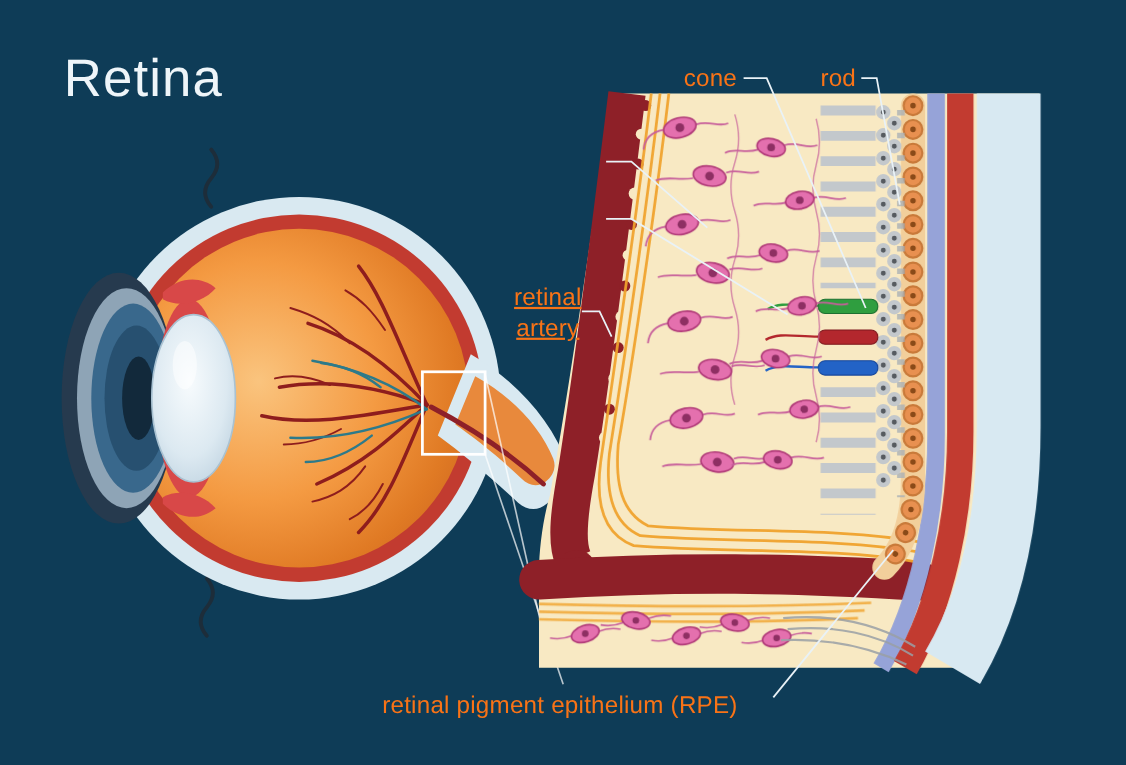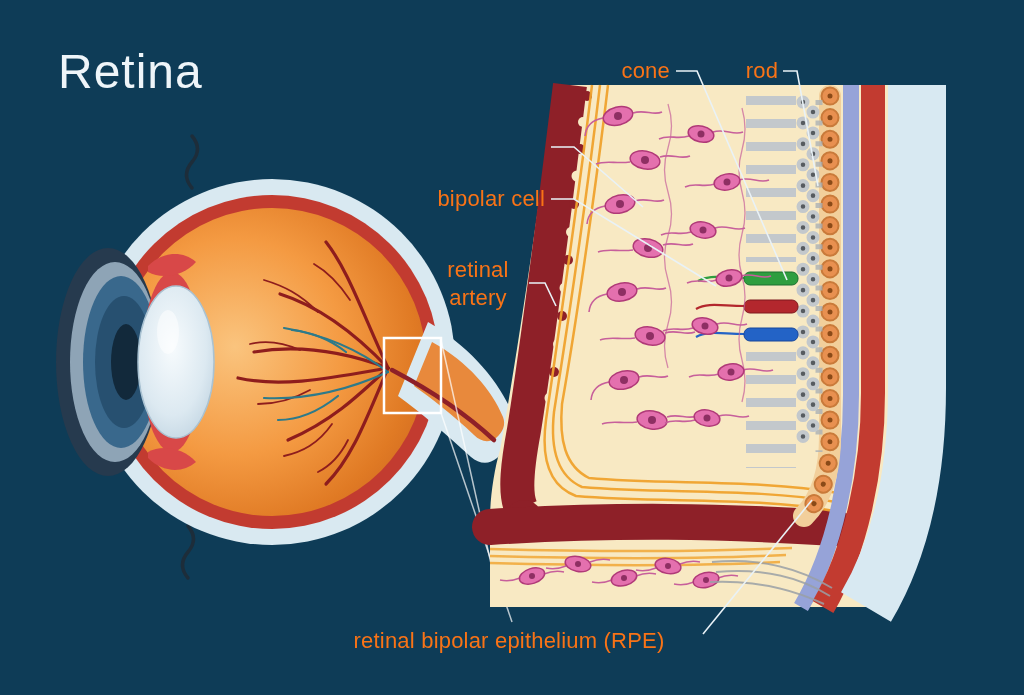--- a/index.html
+++ b/index.html
@@ -311,17 +311,16 @@
     <path d="M551,199 L574,199 L716,286"></path>
     <path d="M529,283 L545,283 L556,306"></path>
     <path d="M703,634 L812,500"></path>
   </g>
 </svg>
 
 <div class="title">Retina</div>
 
 <div class="lbl ra" style="left:598px;top:57px;width:72px;">cone</div>
 <div class="lbl ca" style="left:715px;top:57px;width:46px;margin-left:24px;">rod</div>
-<div class="lbl ra" style="left:415px;top:185px;width:130px;">bipolar cell</div>
-<div class="lbl ca" style="left:438px;top:256px;width:80px;">retinal artery</div>
-<div class="lbl ca" style="left:314px;top:627px;width:390px;">retinal bipolar epithelium (RPE)</div>
+<div class="lbl ca" style="left:458px;top:256px;width:80px;text-decoration:underline;">retinal artery</div>
+<div class="lbl ca" style="left:314px;top:627px;width:390px;">retinal pigment epithelium (RPE)</div>
 
 </div>
 
 </body></html>

